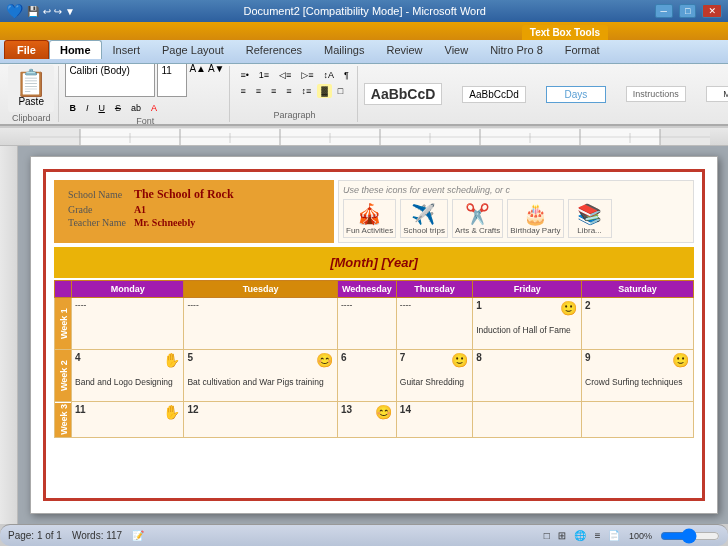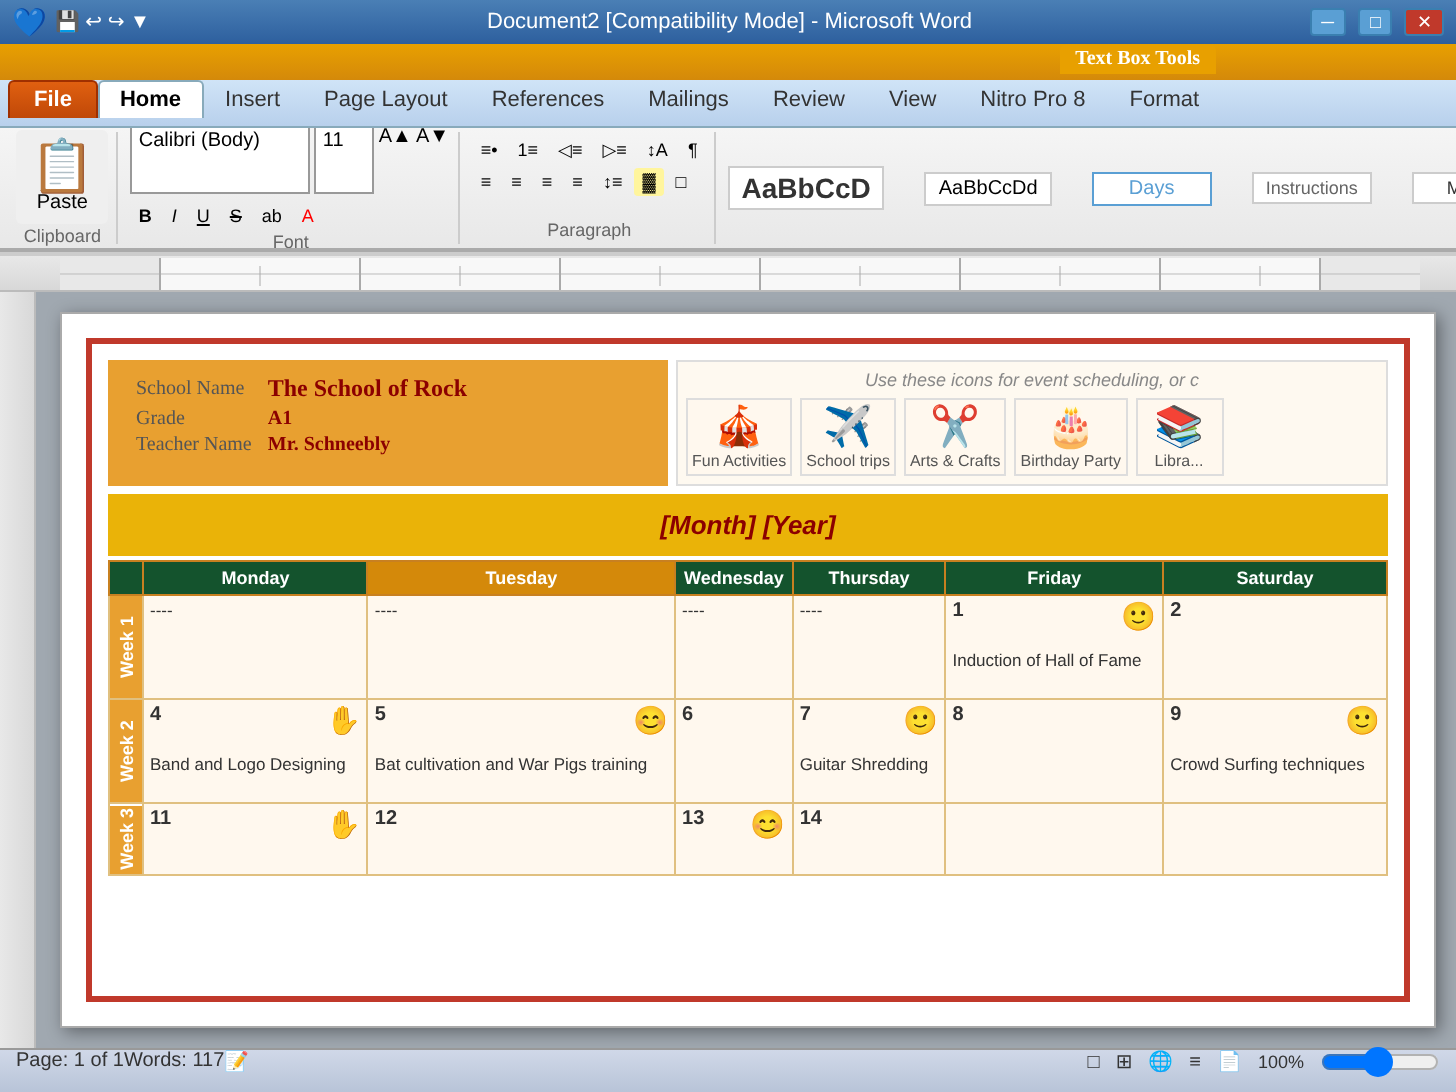--- a/index.html
+++ b/index.html
@@ -20,27 +20,26 @@
     .title-bar-center { font-size: 11px; color: #fff; }
     .title-bar-right { display: flex; gap: 6px; font-size: 11px; }
     .win-btn { background: #5a9fd4; border: 1px solid #3a7fb0; color: white; font-size: 9px; padding: 1px 5px; cursor: pointer; border-radius: 2px; }
     .win-btn.close { background: #c0392b; }
 
     
     .textbox-tools-bar {
       background: linear-gradient(to bottom, #e8a000, #d4890a);
       height: 18px;
       display: flex;
-      align-items: flex-start;
+      align-items: flex-end;
       justify-content: flex-end;
       padding-right: 120px;
       font-size: 10px;
       font-weight: bold;
       color: white;
-      font-family: Liberation Serif, serif;
     }
     .textbox-tools-label { background: #e8a000; padding: 2px 8px; border-radius: 3px 3px 0 0; }
 
     
     .ribbon-tabs {
       background: linear-gradient(to bottom, #d0e4f7, #b8d0ec);
       height: 24px;
       display: flex;
       align-items: flex-start;
       padding-left: 4px;
@@ -148,24 +147,26 @@
     
     .status-bar {
       position: absolute;
       bottom: 0;
       left: 0;
       right: 0;
       height: 22px;
       background: linear-gradient(to bottom, #d0d8e8, #b8c4d8);
       border-top: 1px solid #999;
       display: flex;
-      align-items: flex-start;
+      align-items: center;
       padding: 0 8px;
       font-size: 10px;
       color: #333;
+      gap: 10px;
+      border-radius: 10px;
     }
     .status-bar-right {
       margin-left: auto;
       display: flex;
       align-items: center;
       gap: 8px;
       font-size: 10px;
     }
 
     
@@ -241,21 +242,21 @@
     .school-info td.value.name { font-size: 12px; }
 
     .icons-panel {
       flex: 1;
       background: #fef9f0;
       border: 1px solid #ddd;
       padding: 4px;
       font-size: 9px;
       color: #666;
     }
-    .icons-panel-text { font-size: 9px; color: #888; margin-bottom: 4px; font-style: italic; text-align: center; }
+    .icons-panel-text { font-size: 9px; color: #888; margin-bottom: 4px; font-style: italic; }
     .icons-row { display: flex; gap: 4px; }
     .icon-item {
       display: flex;
       flex-direction: column;
       align-items: center;
       font-size: 8px;
       color: #555;
       cursor: pointer;
       padding: 2px;
       border: 1px solid #ddd;
@@ -275,21 +276,21 @@
       margin-bottom: 2px;
     }
     .calendar-title-row span { font-style: italic; }
 
     .calendar-table {
       width: 100%;
       border-collapse: collapse;
       font-size: 9px;
     }
     .calendar-table th {
-      background: #14532d;
+      background: #a21caf;
       color: white;
       padding: 3px 2px;
       text-align: center;
       border: 1px solid #c88020;
       font-size: 9px;
       font-weight: bold;
     }
     .calendar-table th.tuesday { background: #d4890a; }
     .calendar-table td {
       border: 1px solid #e0c080;

